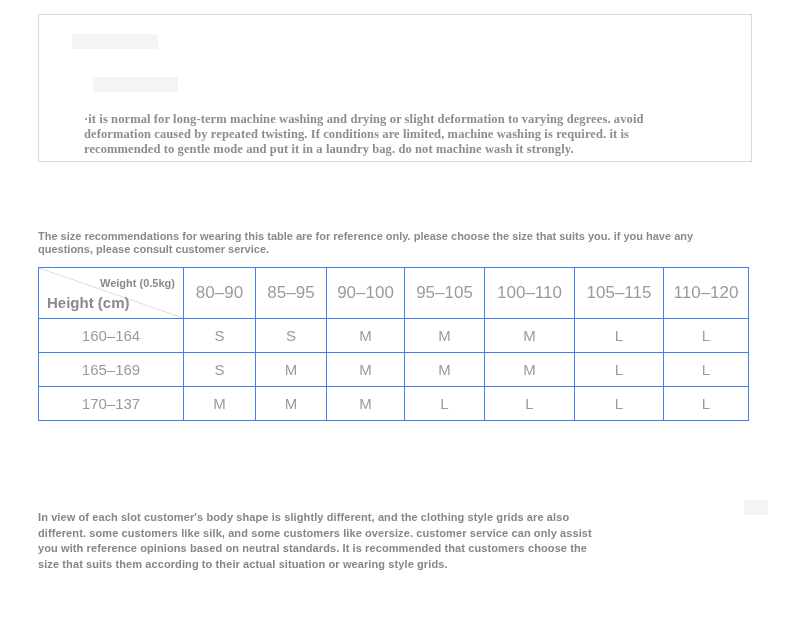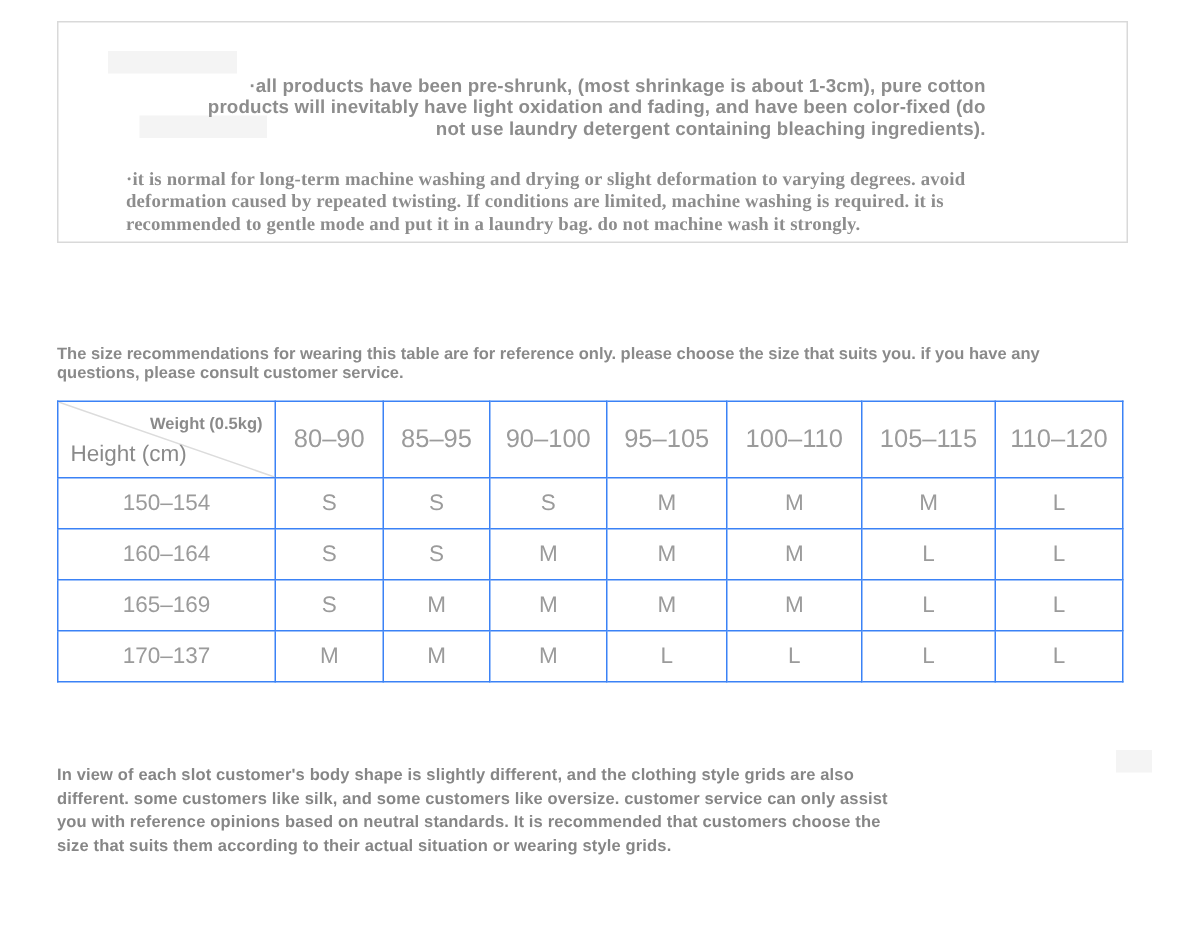--- a/index.html
+++ b/index.html
@@ -99,21 +99,21 @@
     position: absolute;
     top: 9px; right: 8px;
     font-size: 11px;
     font-weight: bold;
     color: #8a8a8a;
   }
   .corner-height {
     position: absolute;
     bottom: 7px; left: 8px;
     font-size: 15px;
-    font-weight: normal;
+    font-weight: bold;
     color: #8a8a8a;
     margin-top: 33px;
   }
 
   
   .footer-note {
     position: absolute;
     left: 38px; top: 499px;
     width: 720px;
     font-size: 11px;
@@ -128,23 +128,20 @@
   }
 </style>
 </head>
 <body>
 
 <div class="canvas">
 
   <div class="care-box">
     <div class="erased-block erased-1"></div>
     <div class="erased-block erased-2"></div>
-    <p class="care-p1">·all products have been pre-shrunk, (most shrinkage is about 1-3cm), pure cotton
-products will inevitably have light oxidation and fading, and have been color-fixed (do
-not use laundry detergent containing bleaching ingredients).</p>
     <p class="care-p2">·it is normal for long-term machine washing and drying or slight deformation to varying degrees. avoid
 deformation caused by repeated twisting. If conditions are limited, machine washing is required. it is
 recommended to gentle mode and put it in a laundry bag. do not machine wash it strongly.</p>
   </div>
 
   <p class="size-note">The size recommendations for wearing this table are for reference only. please choose the size that suits you. if you have any
 questions, please consult customer service.</p>
 
   <table class="size-table">
     <colgroup>
@@ -170,30 +167,20 @@
         <th>85–95</th>
         <th>90–100</th>
         <th>95–105</th>
         <th>100–110</th>
         <th>105–115</th>
         <th>110–120</th>
       </tr>
     </thead>
     <tbody>
       <tr>
-        <td>150–154</td>
-        <td>S</td>
-        <td>S</td>
-        <td>S</td>
-        <td>M</td>
-        <td>M</td>
-        <td>M</td>
-        <td>L</td>
-      </tr>
-      <tr>
         <td>160–164</td>
         <td>S</td>
         <td>S</td>
         <td>M</td>
         <td>M</td>
         <td>M</td>
         <td>L</td>
         <td>L</td>
       </tr>
       <tr>

